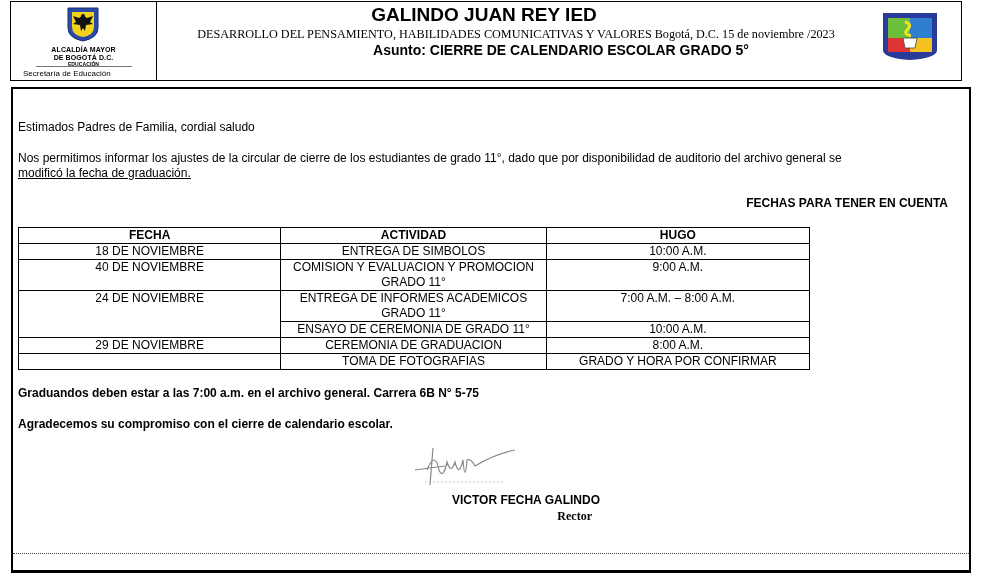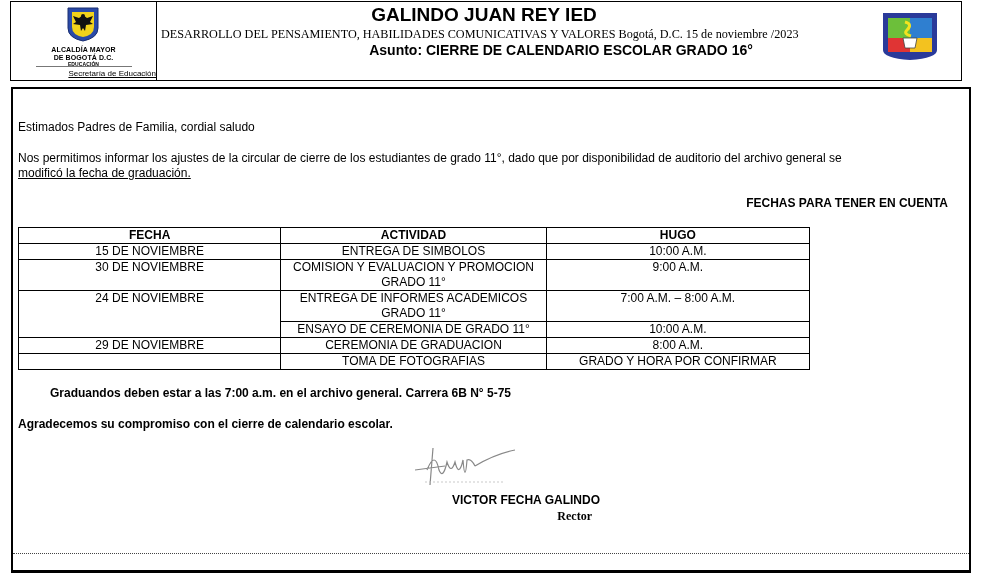--- a/index.html
+++ b/index.html
@@ -2,23 +2,23 @@
 <html><head>
 <meta charset="utf-8">
 <style>
   html, body { margin:0; padding:0; background:#ffffff; }
   body { width:981px; height:581px; position:relative; overflow:hidden; font-family:"Liberation Sans", sans-serif; color:#000; }
   .header { position:absolute; left:10px; top:1px; width:952px; height:80px; border:1px solid #000; box-sizing:border-box; }
   .hdr-left { position:absolute; left:0; top:0; width:145px; height:78px; border-right:1px solid #000; }
   .crest { position:absolute; left:55px; top:4px; width:34px; height:36px; }
   .alc1 { position:absolute; left:0; width:145px; text-align:center; font-weight:bold; font-size:7px; line-height:8px; letter-spacing:0.1px; }
   .alc-line { position:absolute; left:25px; top:64px; width:96px; height:1px; background:#777; }
-  .alc-sec { position:absolute; left:0; top:67px; width:145px; text-align:right; font-size:8px;text-decoration:underline; }
+  .alc-sec { position:absolute; left:12px; top:67px; width:145px; text-align:left; font-size:8px; }
   .hdr-title { position:absolute; left:146px; top:2px; width:650px; text-align:center; font-weight:bold; font-size:19px; line-height:22px; }
-  .hdr-sub { position:absolute; left:146px; top:25px; width:740px; font-family:"Liberation Serif", serif; font-size:12.2px; line-height:14px; white-space:nowrap; }
+  .hdr-sub { position:absolute; left:146px; top:25px; width:740px; text-align:center; font-family:"Liberation Serif", serif; font-size:12.2px; line-height:14px; white-space:nowrap; }
   .hdr-asunto { position:absolute; left:146px; top:40px; width:650px; text-align:center; font-weight:bold; font-size:14px; line-height:17px; }
   .school-logo { position:absolute; left:868px; top:8px; width:62px; height:52px; }
   .body-box { position:absolute; left:11px; top:87px; width:960px; height:485px; border:2px solid #000; box-sizing:border-box; }
   .body-inner-bottom { position:absolute; left:11px; top:572px; width:960px; height:3px; border-top:1px solid #000; box-sizing:border-box; }
   .txt { position:absolute; left:18px; font-size:12px; line-height:15px; }
   .bold { font-weight:bold; }
   .center { text-align:right; }
   table.sched { position:absolute; left:18px; top:227px; width:792px; border-collapse:collapse; font-size:12px; }
   table.sched td, table.sched th { border:1px solid #000; padding:0 2px; line-height:15px; text-align:center; vertical-align:top; }
   table.sched th { font-weight:bold; }
@@ -37,21 +37,21 @@
       <circle cx="17" cy="10" r="2" fill="#111"></circle>
     </svg>
     <div class="alc1" style="top:44px;">ALCALDÍA MAYOR</div>
     <div class="alc1" style="top:52px;">DE BOGOTÁ D.C.</div>
     <div class="alc1" style="top:59px;font-size:5px;line-height:6px;">EDUCACIÓN</div>
     <div class="alc-line"></div>
     <div class="alc-sec">Secretaría de Educación</div>
   </div>
   <div class="hdr-title" style="left:328px;width:290px;">GALINDO JUAN REY IED</div>
   <div class="hdr-sub" style="left:150px;width:710px;">DESARROLLO DEL PENSAMIENTO, HABILIDADES COMUNICATIVAS Y VALORES Bogotá, D.C. 15 de noviembre /2023</div>
-  <div class="hdr-asunto" style="left:300px;width:500px;">Asunto: CIERRE DE CALENDARIO ESCOLAR GRADO 16°</div>
+  <div class="hdr-asunto" style="left:300px;width:500px;">Asunto: CIERRE DE CALENDARIO ESCOLAR GRADO 5°</div>
   <svg class="school-logo" viewBox="0 0 62 52">
     <path d="M4 3 H58 V40 Q58 48 31 50 Q4 48 4 40 Z" fill="#2a3a9a"></path>
     <rect x="9" y="8" width="22" height="20" fill="#6cbf3a"></rect>
     <rect x="31" y="8" width="22" height="20" fill="#2f7fd0"></rect>
     <rect x="9" y="28" width="22" height="14" fill="#e03434"></rect>
     <rect x="31" y="28" width="22" height="14" fill="#f3c21f"></rect>
     <path d="M26 12 Q34 14 28 20 Q24 24 32 26" stroke="#f3e31f" stroke-width="3" fill="none"></path>
     <path d="M24 28 H38 L36 38 H26 Z" fill="#ffffff" stroke="#444" stroke-width="0.8"></path>
   </svg>
 </div>
@@ -70,26 +70,26 @@
       <col style="width:313px">
       <col style="width:314px">
     </colgroup>
   <tbody>
       <tr>
     <th>FECHA</th>
     <th>ACTIVIDAD</th>
     <th>HUGO</th>
   </tr>
   <tr>
-    <td>15 DE NOVIEMBRE</td>
+    <td>18 DE NOVIEMBRE</td>
     <td>ENTREGA DE SIMBOLOS</td>
     <td>10:00 A.M.</td>
   </tr>
   <tr>
-    <td>30 DE NOVIEMBRE</td>
+    <td>40 DE NOVIEMBRE</td>
     <td><span>COMISION Y EVALUACION Y PROMOCION</span><br><span>GRADO 11°</span></td>
     <td>9:00 A.M.</td>
   </tr>
   <tr>
     <td rowspan="2">24 DE NOVIEMBRE</td>
     <td><span>ENTREGA DE INFORMES ACADEMICOS</span><br><span>GRADO 11°</span></td>
     <td>7:00 A.M. – 8:00 A.M.</td>
   </tr>
   <tr>
     <td>ENSAYO DE CEREMONIA DE GRADO 11°</td>
@@ -101,21 +101,21 @@
     <td>8:00 A.M.</td>
   </tr>
   <tr>
     <td></td>
     <td>TOMA DE FOTOGRAFIAS</td>
     <td>GRADO Y HORA POR CONFIRMAR</td>
   </tr>
 </tbody>
   </table>
 
-<div class="txt bold" style="top:386px;margin-left:32px;">Graduandos deben estar a las 7:00 a.m. en el archivo general. Carrera 6B N° 5-75</div>
+<div class="txt bold" style="top:386px;">Graduandos deben estar a las 7:00 a.m. en el archivo general. Carrera 6B N° 5-75</div>
 <div class="txt bold" style="top:417px;">Agradecemos su compromiso con el cierre de calendario escolar.</div>
 
 <svg class="signature" viewBox="0 0 120 50">
   <path d="M10 30 Q25 28 40 26 M28 8 L25 45 M22 30 Q30 10 34 30 Q38 40 42 22 Q46 35 50 22 Q54 38 58 20 Q60 45 62 20 Q66 18 70 26 M70 26 Q90 14 110 10" stroke="#888" stroke-width="1.2" fill="none"></path>
   <path d="M20 42 L100 42" stroke="#bbb" stroke-width="0.8" stroke-dasharray="2,2"></path>
 </svg>
 <div class="txt bold center" style="top:493px;left:380px;width:220px;">VICTOR FECHA GALINDO</div>
 <div class="txt bold center" style="top:509px;left:372px;width:220px;font-family:Liberation Serif, serif;">Rector</div>
 
 <div class="dotted"></div>

